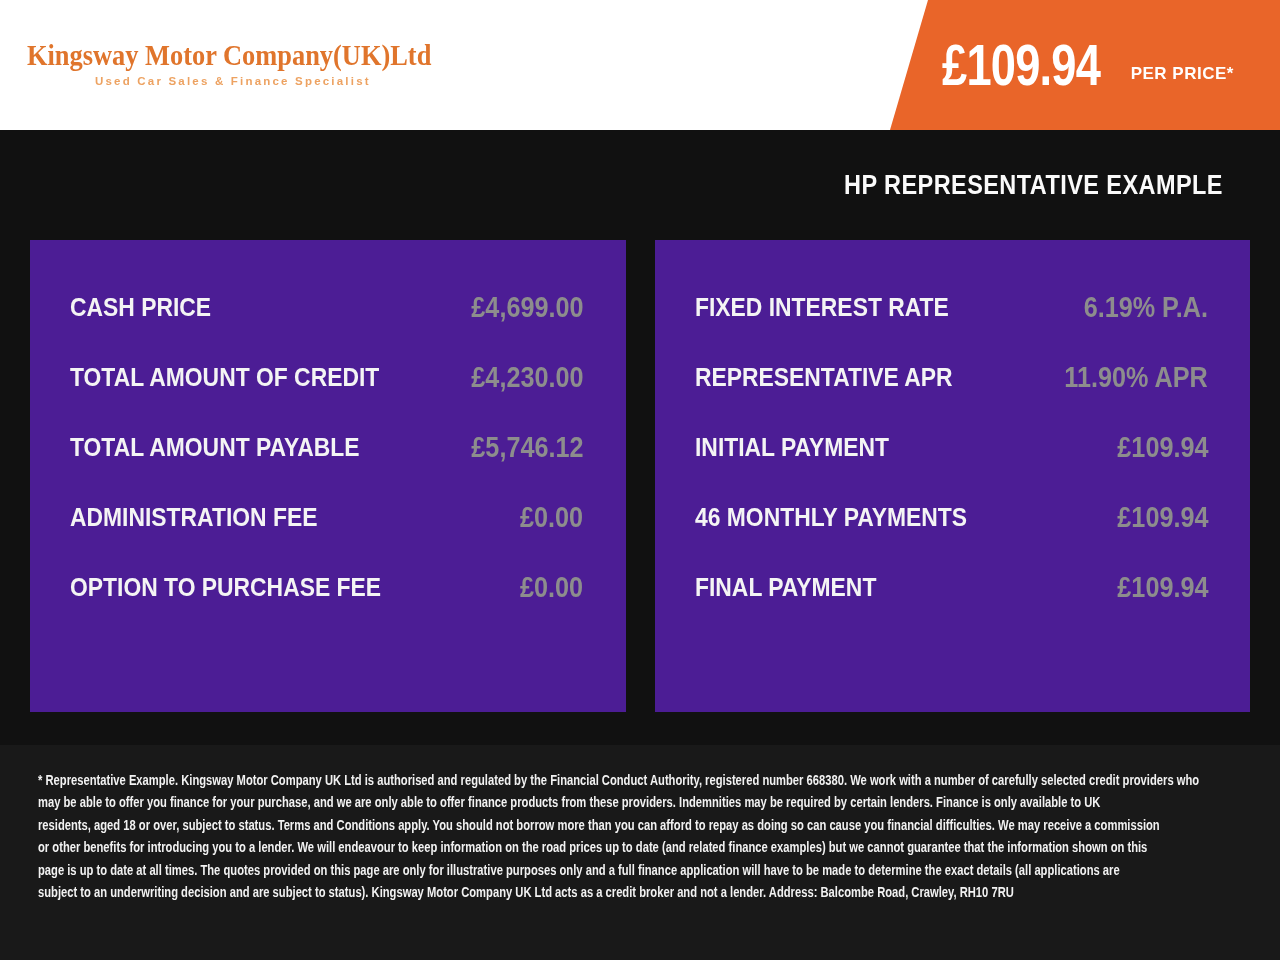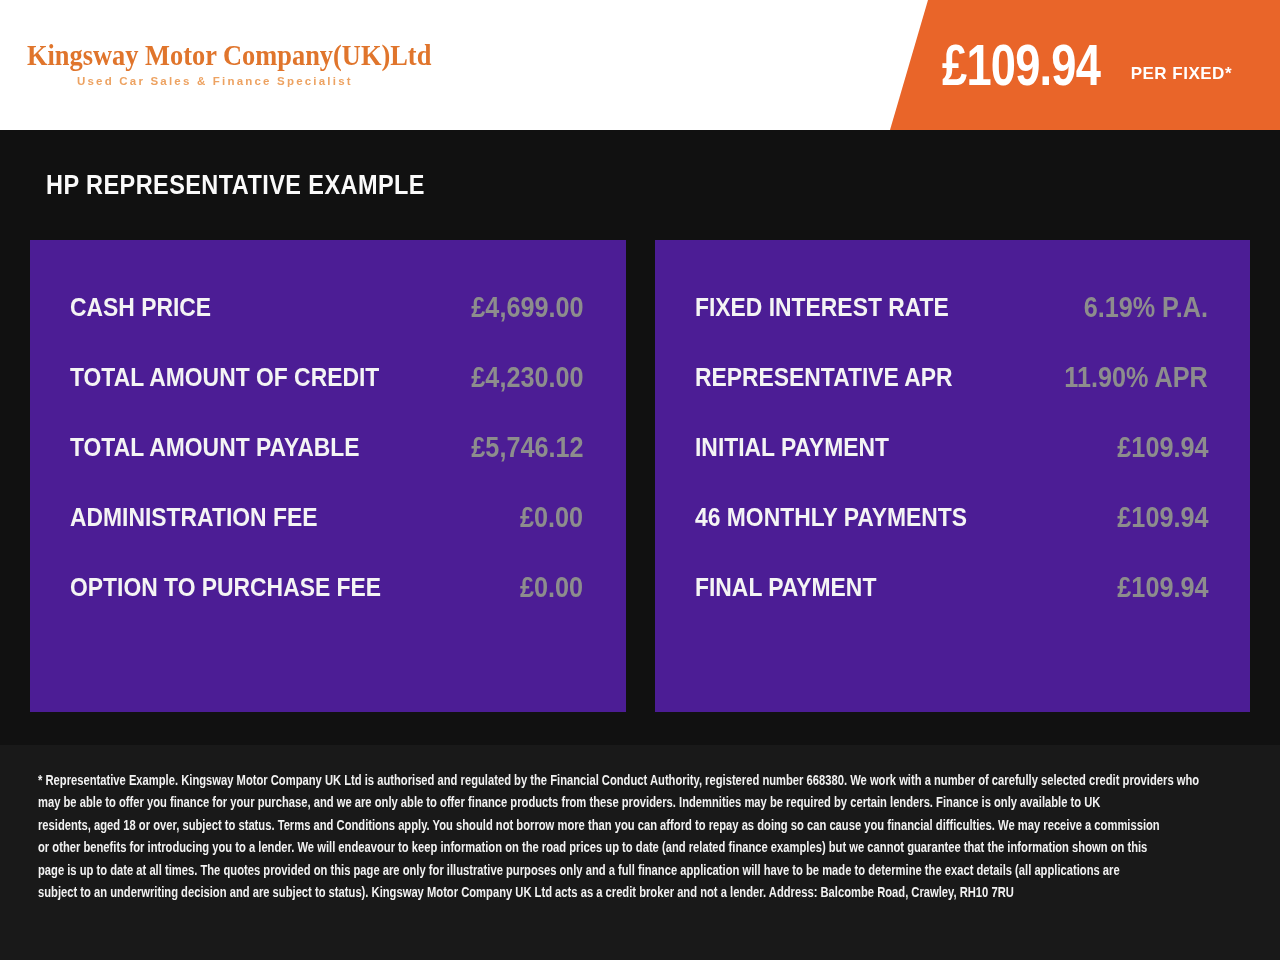--- a/index.html
+++ b/index.html
@@ -16,21 +16,21 @@
   }
   .logo{position:absolute;left:27px;top:40px;}
   .logo-title{
     display:inline-block;
     font-family:"Liberation Serif",serif;
     font-weight:700;font-size:30px;line-height:1;
     color:#e0752c;white-space:nowrap;
     transform:scaleX(.88);transform-origin:left center;
   }
   .logo-tagline{
-    display:block;margin:5px 0 0 50px;
+    display:block;margin:5px 0 0 68px;
     font-size:11.5px;font-weight:700;letter-spacing:2.2px;
     color:#eda261;white-space:nowrap;
   }
   .banner{
     position:absolute;right:0;top:0;width:390px;height:130px;
     background:#e96529;
     -webkit-clip-path:polygon(38px 0,100% 0,100% 100%,0 100%);
     clip-path:polygon(38px 0,100% 0,100% 100%,0 100%);
     display:flex;align-items:center;
     padding-left:52px;box-sizing:border-box;
@@ -40,21 +40,21 @@
     font-size:58px;font-weight:700;color:#ffffff;line-height:1;
     transform:scaleX(.78);transform-origin:left center;
     white-space:nowrap;letter-spacing:-1px;
   }
   .banner-suffix{
     font-size:17px;font-weight:700;color:#ffffff;
     margin-left:-14px;position:relative;top:9px;
     letter-spacing:.5px;white-space:nowrap;
   }
   
-  .heading-wrap{margin:42px 0 0 46px;height:28px;}
+  .heading-wrap{margin:42px 0 0 32px;height:28px;text-align:right;}
   .page-title{
     display:inline-block;
     font-size:27px;font-weight:700;color:#fafafa;line-height:1;
     transform:scaleX(.87);transform-origin:left center;
     white-space:nowrap;letter-spacing:.5px;
   }
   .panels{display:flex;gap:29px;margin:40px 30px 0 30px;}
   .panel{
     flex:1;height:472px;background:#4c1d95;
     box-sizing:border-box;padding:32px 42px 0 40px;
@@ -90,21 +90,21 @@
 </head>
 <body>
 
 <div class="header">
   <div class="logo">
     <span class="logo-title">Kingsway Motor Company(UK)Ltd</span>
     <span class="logo-tagline">Used Car Sales &amp; Finance Specialist</span>
   </div>
   <div class="banner">
     <span class="banner-price">£109.94</span>
-    <span class="banner-suffix">PER FIXED*</span>
+    <span class="banner-suffix">PER PRICE*</span>
   </div>
 </div>
 
 <div class="heading-wrap">
   <span class="page-title">HP REPRESENTATIVE EXAMPLE</span>
 </div>
 
 <div class="panels">
   <div class="panel">
     <div class="row">

